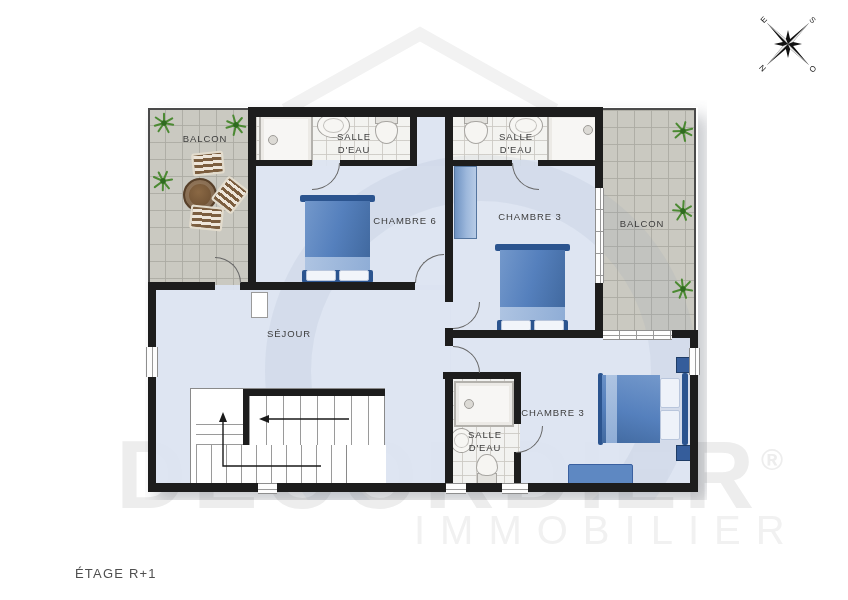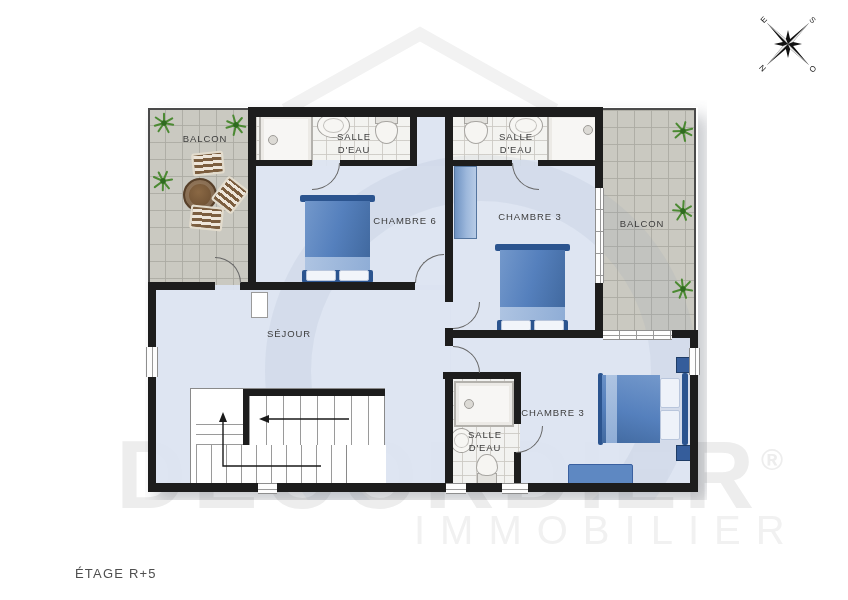--- a/index.html
+++ b/index.html
@@ -369,14 +369,14 @@
     <div class="lbl two" style="left:209px;top:43px;">SALLE D'EAU</div>
     <div class="lbl" style="left:260px;top:120px;">CHAMBRE 6</div>
     <div class="lbl two" style="left:371px;top:43px;">SALLE D'EAU</div>
     <div class="lbl" style="left:385px;top:116px;">CHAMBRE 3</div>
     <div class="lbl" style="left:497px;top:123px;">BALCON</div>
     <div class="lbl" style="left:144px;top:233px;">SÉJOUR</div>
     <div class="lbl" style="left:408px;top:312px;">CHAMBRE 3</div>
     <div class="lbl two" style="left:340px;top:341px;">SALLE D'EAU</div>
   </div>
 
-  <div class="floor-label">ÉTAGE R+5</div>
+  <div class="floor-label">ÉTAGE R+1</div>
 </div>
 
 </body></html>

